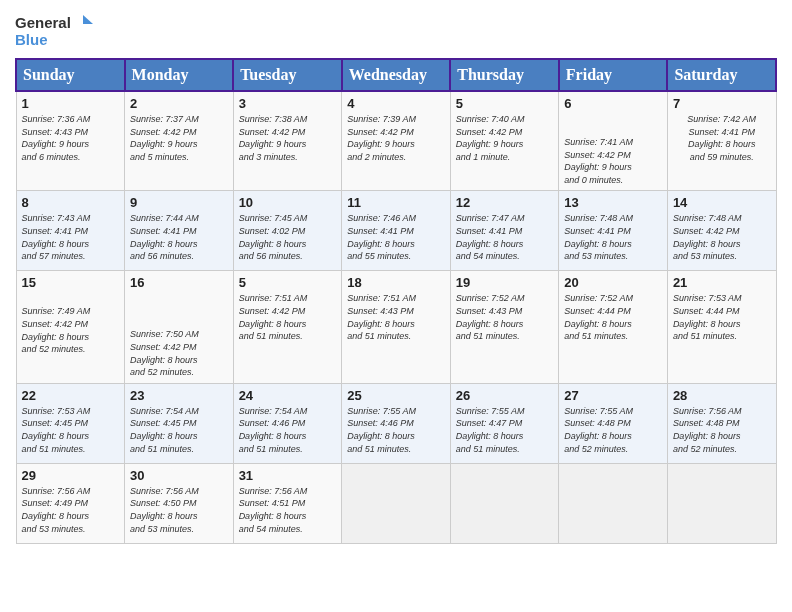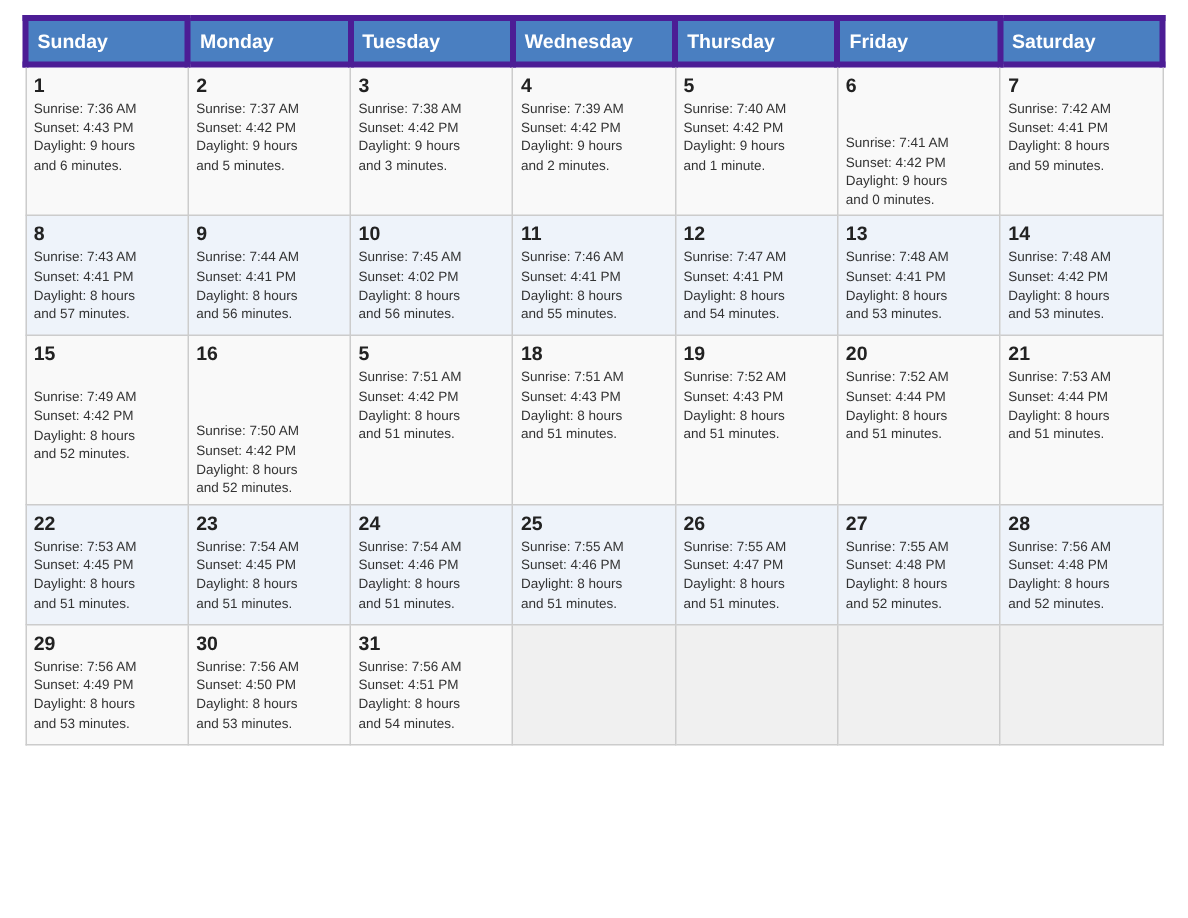--- a/index.html
+++ b/index.html
@@ -39,23 +39,24 @@
     table {
       width: 100%;
       border-collapse: collapse;
       table-layout: fixed;
     }
     thead tr th {
       background-color: #4a7fc1;
       color: white;
       text-align: left;
       padding: 6px 6px;
-      font-size: 13px;
+      font-size: 16px;
       font-weight: bold;
-      border: 4px solid #4c1d95;
+      border: 2px solid #4c1d95;
+      font-family: Liberation Serif, serif;
     }
     tbody tr td {
       border: 1px solid #ccc;
       vertical-align: top;
       padding: 4px 5px;
       font-size: 9.5px;
       color: #333;
       height: 80px;
     }
     tbody tr:nth-child(odd) td {
@@ -68,29 +69,43 @@
       font-size: 13px;
       font-weight: bold;
       color: #222;
       display: block;
       margin-bottom: 2px;
     }
     .day-info {
       line-height: 1.4;
       font-size: 9px;
       color: #333;
+      font-style: italic;
     }
     .empty-cell {
       background-color: #f0f0f0 !important;
     }
   </style>
 </head>
 <body>
 
 <div class="container">
+  <div class="header">
+    <div class="logo">
+<svg width="80" height="40" viewBox="0 0 80 40">
+  <text x="0" y="18" font-size="15" font-weight="bold" fill="#333" font-family="Arial">General</text>
+  <text x="0" y="35" font-size="15" font-weight="bold" fill="#4a90d9" font-family="Arial">Blue</text>
+  <polygon points="68,5 78,14 68,14" fill="#4a90d9"></polygon>
+</svg>
+</div>
+    <div class="title-section">
+      <div class="month-title"></div>
+      <div class="location"></div>
+    </div>
+  </div>
 
   <table>
     <thead>
       <tr>
       <th>Sunday</th>
           <th>Monday</th>
           <th>Tuesday</th>
           <th>Wednesday</th>
           <th>Thursday</th>
           <th>Friday</th>
@@ -136,21 +151,21 @@
           </td>
           <td>
             <span class="day-number">6</span>
             <div class="day-info" style="white-space: pre-line; margin-top: 25px;">Sunrise: 7:41 AM
 Sunset: 4:42 PM
 Daylight: 9 hours
 and 0 minutes.</div>
           </td>
           <td>
             <span class="day-number">7</span>
-            <div class="day-info" style="white-space: pre-line;">Sunrise: 7:42 AM
+            <div class="day-info" style="white-space: pre-line; text-align: center;">Sunrise: 7:42 AM
 Sunset: 4:41 PM
 Daylight: 8 hours
 and 59 minutes.</div>
           </td>
         </tr>
         <tr>
           <td>
             <span class="day-number">8</span>
             <div class="day-info" style="white-space: pre-line;">Sunrise: 7:43 AM
 Sunset: 4:41 PM

